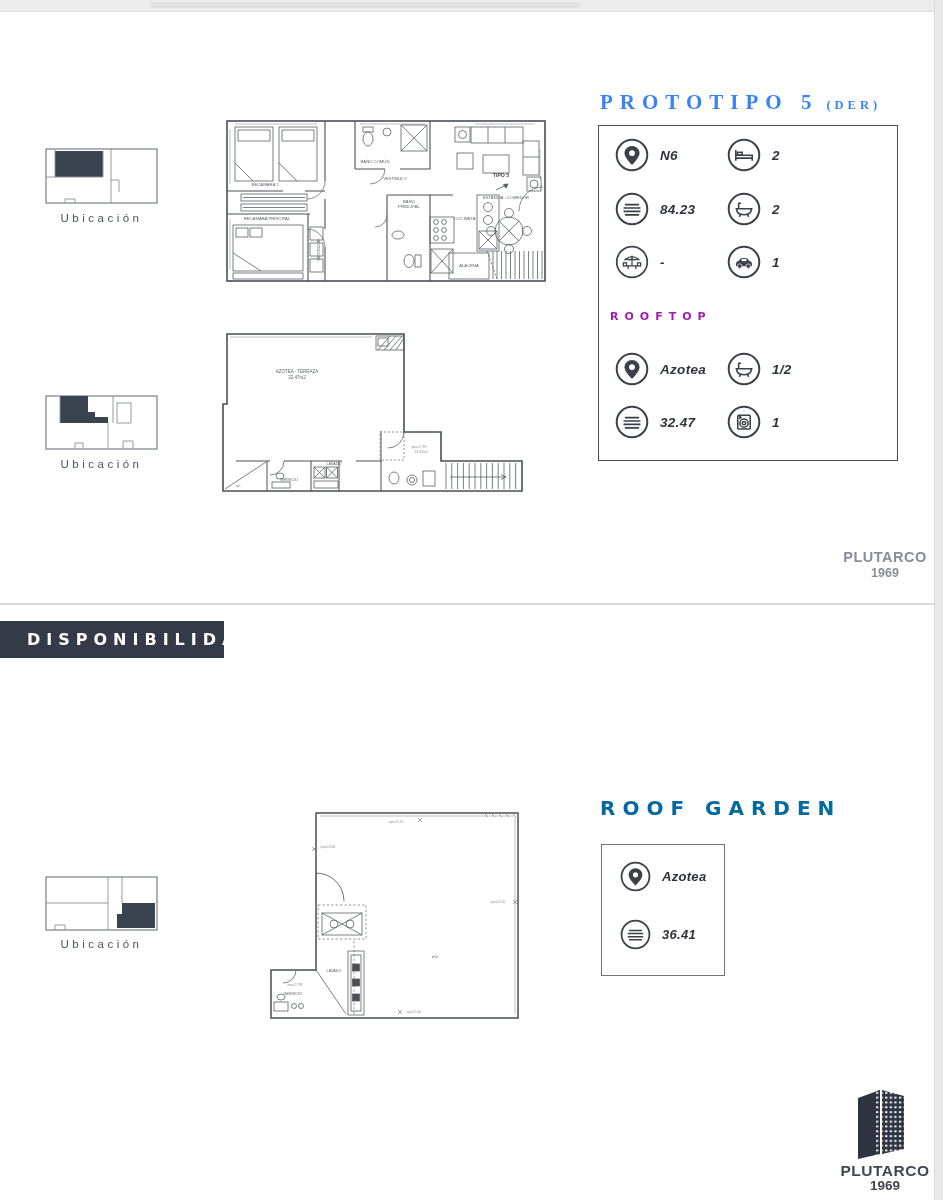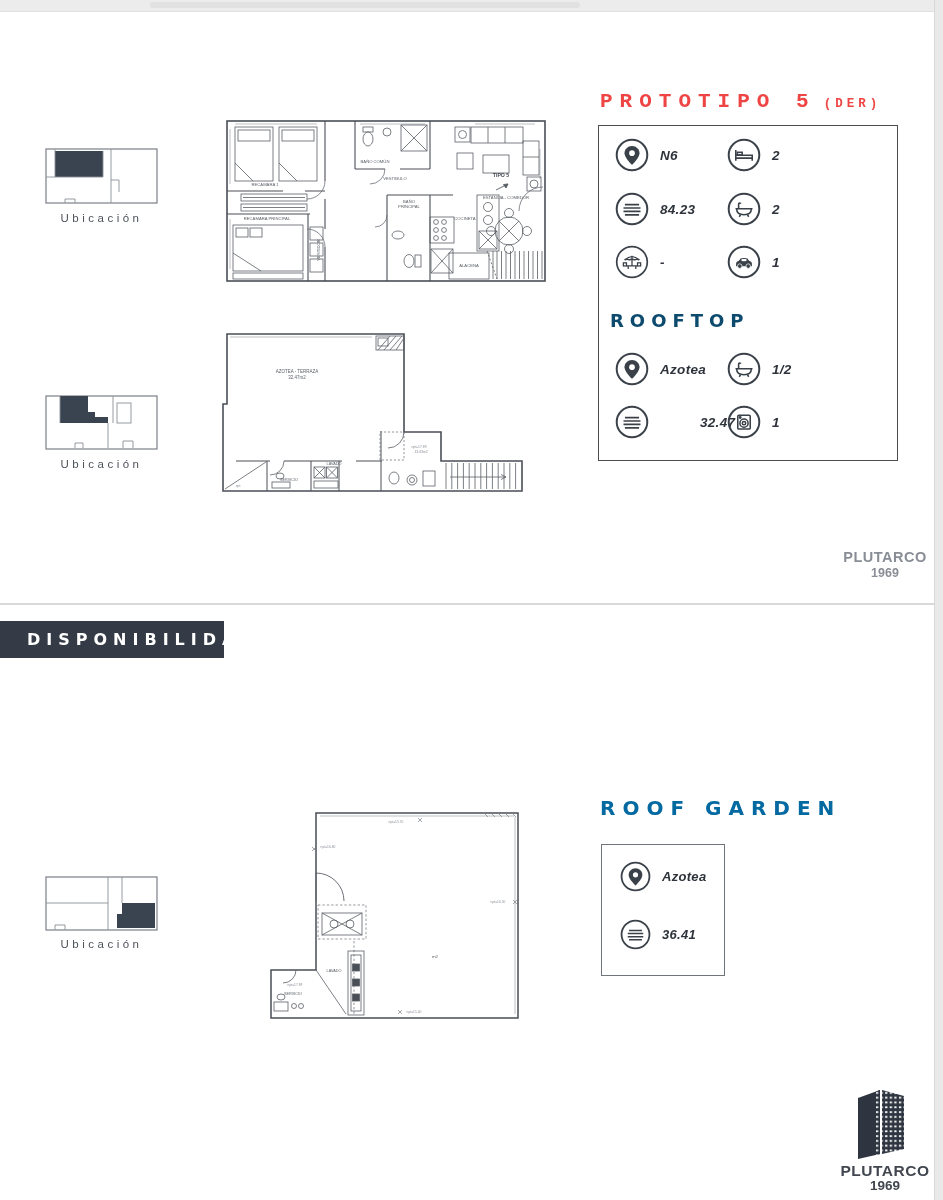--- a/index.html
+++ b/index.html
@@ -6,37 +6,37 @@
   body{width:943px;height:1200px;background:#ffffff;position:relative;overflow:hidden;
        font-family:"Liberation Sans",sans-serif;color:#2f343c;}
   .abs{position:absolute;}
   
   .top-band{left:0;top:0;width:943px;height:11px;background:#ececec;border-bottom:1px solid #e0e0e0;}
   .top-band-smudge{left:150px;top:2px;width:430px;height:6px;background:#dedede;border-radius:3px;opacity:.8;}
   .right-strip{left:934px;top:0;width:9px;height:1200px;background:#e9e9e9;border-left:1px solid #d9d9d9;}
   .page-divider{left:0;top:603px;width:934px;height:2px;background:#d9d9d9;}
 
   
-  .main-title{font-family:Liberation Mono, monospace;font-weight:bold;font-size:21px;
-              letter-spacing:7px;color:#ef4444;white-space:nowrap;}
+  .main-title{font-family:Liberation Serif, serif;font-weight:bold;font-size:21px;
+              letter-spacing:7px;color:#3b82f6;white-space:nowrap;}
   .main-title .paren{font-size:12.5px;letter-spacing:4px;font-weight:bold;margin-left:8px;}
   .section-title{font-family:"DejaVu Sans",sans-serif;font-weight:bold;font-size:20px;
               letter-spacing:7px;color:#0369a1;white-space:nowrap;}
   .banner{left:0;top:621px;width:224px;height:37px;background:#343b46;color:#ffffff;
           font-family:"DejaVu Sans",sans-serif;font-weight:bold;font-size:16px;letter-spacing:6px;
           line-height:37px;padding-left:27px;box-sizing:border-box;white-space:nowrap;}
 
   
   .info-box{left:598px;top:125px;width:300px;height:336px;border:1.5px solid #4d4d4d;box-sizing:border-box;}
   .depto-col{position:absolute;left:199px;top:0;width:99px;height:100%;border-left:1.5px solid #4d4d4d;box-sizing:border-box;}
   .depto-label{position:absolute;left:13px;top:12px;font-family:"DejaVu Sans",sans-serif;font-weight:bold;font-size:16.5px;color:#2b313b;}
   .depto-row{position:absolute;left:13px;top:42px;font-family:"DejaVu Sans",sans-serif;font-weight:bold;font-size:14.5px;color:#2b313b;}
   .depto-row .bullet{font-size:11px;margin-right:11px;vertical-align:2px;}
   .rooftop-title{position:absolute;left:11px;top:184px;font-family:"DejaVu Sans",sans-serif;font-weight:bold;
-                 font-size:18px;letter-spacing:6px;color:#0c4a6e;}
+                 font-size:11px;letter-spacing:6px;color:#a21caf;}
   .stat{position:absolute;display:flex;align-items:center;font-style:italic;}
   .stat .sicon{width:34px;height:34px;display:inline-block;}
   .stat .sval{margin-left:11px;font-size:13.5px;font-weight:600;color:#2f343c;letter-spacing:.3px;}
 
   
   .rg-box{left:601px;top:844px;width:124px;height:132px;border:1px solid #70757c;box-sizing:border-box;}
   .rg-box .stat .sicon{width:31px;height:31px;}
   .rg-box .stat .sval{font-size:13px;}
 
   
@@ -308,21 +308,21 @@
           <circle cx="12" cy="12" r="10.8" fill="none" stroke="#3a4149" stroke-width="1.4"></circle>
           <g fill="none" stroke="#3a4149" stroke-width="1.1">
             <path d="M6,11.8 H18 M6.8,11.8 C6.8,14.6 8.6,16 12,16 C15.4,16 17.2,14.6 17.2,11.8"></path>
             <path d="M8.2,11.8 V8.6 C8.2,7.5 9.5,7.5 9.7,8.4"></path>
             <path d="M9.5,16 L8.7,17.6 M14.5,16 L15.3,17.6"></path>
           </g>
         </svg>
     </span>
     <span class="sval">1/2</span>
   </div>
-  <div class="stat" style="left:16px;top:279px;gap:40px;">
+  <div class="stat" style="left:16px;top:279px;">
     <span class="sicon">
       <svg viewBox="0 0 24 24" width="34" height="34">
           <circle cx="12" cy="12" r="10.8" fill="none" stroke="#3a4149" stroke-width="1.4"></circle>
           <g stroke="#3a4149" stroke-width="1.2" fill="none">
             <path d="M7,8.9 H17 M6,11.3 H18 M6,13.7 H18 M7,16.1 H17"></path>
           </g>
         </svg>
     </span>
     <span class="sval">32.47</span>
   </div>

